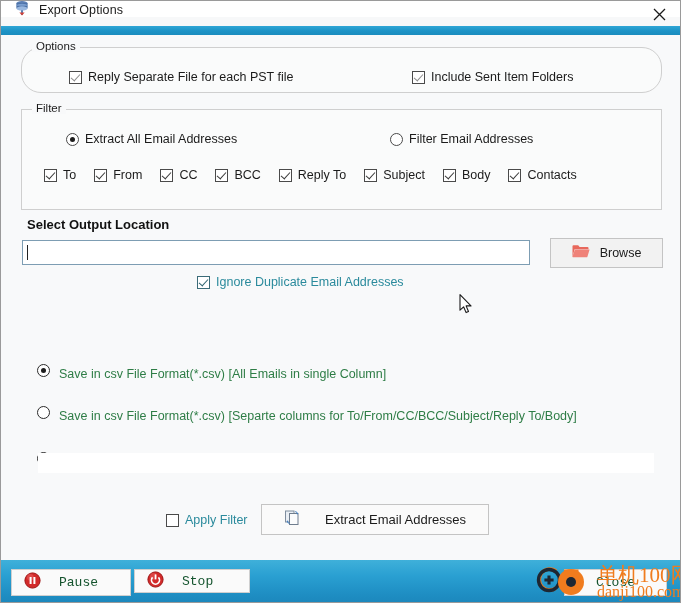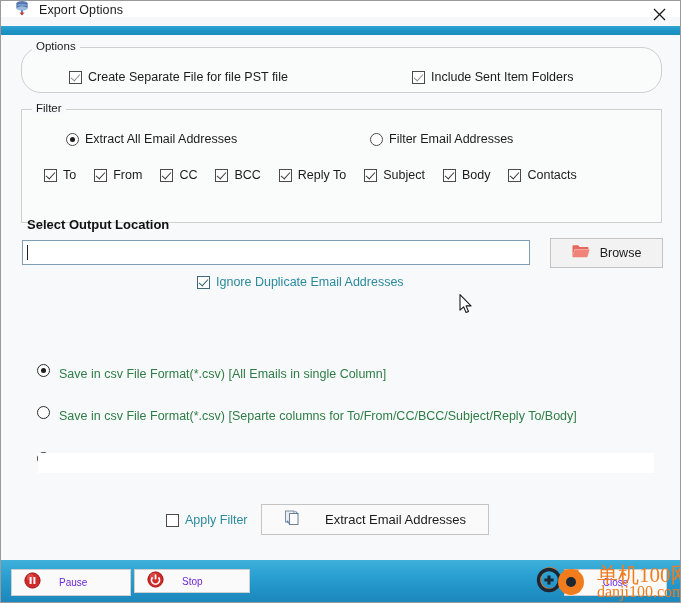--- a/index.html
+++ b/index.html
@@ -72,21 +72,21 @@
     position: absolute;
     top: -8px; left: 10px;
     background: #f8f9fa;
     padding: 0 4px;
     font-size: 11.5px;
     color: #1b1b1b;
     white-space: nowrap;
   }
 
   #group-options { left: 20px; top: 12px; width: 641px; height: 46px; border-radius: 20px; }
-  #group-filter  { left: 20px; top: 74px; width: 641px; height: 114px; }
+  #group-filter  { left: 20px; top: 74px; width: 641px; height: 101px; }
 
   
   .cb {
     display: inline-block;
     width: 13px; height: 13px;
     border: 1px solid #4a4a4a;
     background: #ffffff;
     position: relative;
     vertical-align: middle;
     flex: 0 0 auto;
@@ -123,21 +123,21 @@
 
   .cbrow { display: flex; align-items: center; position: absolute; white-space: nowrap; }
   .cbrow .lbl { margin-left: 6px; font-size: 12.5px; color: #1b1b1b; }
 
   
   #opt-create { left: 47px; top: 22px; }
   #opt-sent   { left: 390px; top: 22px; }
 
   
   #flt-extract-all { left: 44px; top: 22px; }
-  #flt-filter-addr { left: 348px; top: 22px; }
+  #flt-filter-addr { left: 368px; top: 22px; }
 
   #filter-fields {
     position: absolute;
     left: 22px; top: 58px;
     display: flex;
     align-items: center;
     gap: 0;
   }
   #filter-fields .field {
     display: flex; align-items: center;
@@ -233,21 +233,21 @@
     background: linear-gradient(to bottom, #3fb0da 0%, #2aa0d2 35%, #1f8fc4 75%, #1b86bb 100%);
   }
   .footer-btn {
     position: absolute;
     background: #fafafa;
     border: 1px solid #cfcfcf;
     display: flex; align-items: center;
     cursor: default;
   }
   .footer-btn .ic { margin-left: 12px; flex: 0 0 auto; }
-  .footer-btn .lbl { margin-left: 18px; font-size: 10px; color: #6d28d9; }
+  .footer-btn .lbl { margin-left: 18px; font-size: 13px; color: #14532d; font-family: Liberation Mono, monospace; }
 
   #btn-pause { left: 10px; top: 9px; width: 120px; height: 27px; }
   #btn-stop  { left: 133px; top: 9px; width: 116px; height: 24px; }
   #btn-close { left: 563px; top: 9px; width: 103px; height: 27px; justify-content: center; }
   #btn-close .lbl { margin-left: 0; }
 
   
   #watermark {
     position: absolute;
     left: 533px; top: 558px;
@@ -306,21 +306,21 @@
 
   <div id="accent-bar"></div>
 
   <div id="body-area">
 
     <div class="groupbox" id="group-options">
       <span class="group-legend">Options</span>
 
       <div class="cbrow" id="opt-create">
         <span class="cb checked checked-grey"></span>
-        <span class="lbl">Create Separate File for file PST file</span>
+        <span class="lbl">Reply Separate File for each PST file</span>
       </div>
 
       <div class="cbrow" id="opt-sent">
         <span class="cb checked checked-grey"></span>
         <span class="lbl">Include Sent Item Folders</span>
       </div>
     </div>
 
     <div class="groupbox" id="group-filter">
       <span class="group-legend">Filter</span>

